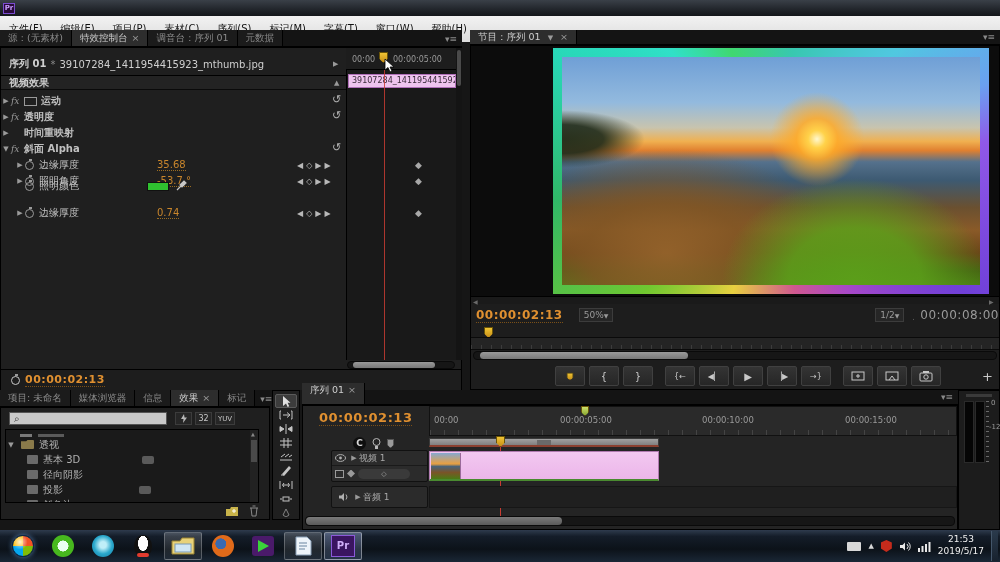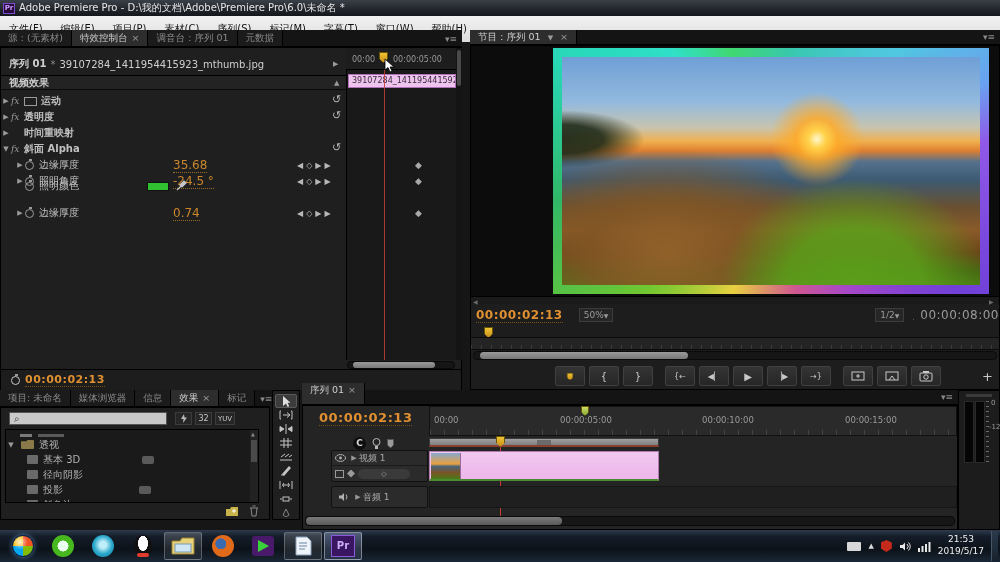--- a/index.html
+++ b/index.html
@@ -18,21 +18,21 @@
   .tab .x{color:#9a9a9a;margin-left:4px}
   .pmenu{margin-left:auto;color:#8a8a8a;font-size:9px;padding:2px 5px}
   .panel{background:#1f1f1f;border:1px solid #000}
   
   .ec-row{position:absolute;left:0;width:345px;height:16px;display:flex;align-items:center;color:#b4b4b4}
   .tri{width:10px;text-align:center;color:#9a9a9a;font-size:7px;flex:none}
   .fxb{font-style:italic;font-family:"DejaVu Serif",serif;color:#9a9a9a;font-size:9px;width:13px;flex:none}
   .stopw{width:9px;height:9px;border:1px solid #9a9a9a;border-radius:50%;position:relative;margin-right:5px;flex:none}
   .stopw:before{content:"";position:absolute;left:3px;top:-3px;width:3px;height:2px;background:#9a9a9a}
   .ename{font-size:10px;color:#c0c0c0;white-space:nowrap}
-  .eval{color:#c9862c;border-bottom:1px dotted #9a6c22;margin-left:16px;font-size:12px}
+  .eval{color:#c9862c;border-bottom:1px dotted #9a6c22;margin-left:0;font-size:10px}
   .reset{position:absolute;left:331px;color:#b0b0b0;font-size:11px;top:0px}
   .kfnav{position:absolute;left:296px;display:flex;gap:3px;color:#b8b8b8;font-size:8px}
   .kfd{position:absolute;left:414px;color:#a8a8a8;font-size:9px}
   .ec-redline{position:absolute;left:383px;width:1px;background:rgba(200,60,50,.85)}
   
   .tc-org{color:#e09030;font-weight:bold;border-bottom:1px dotted #7a5018;letter-spacing:.5px}
   .dd{background:#262626;border:1px solid #3c3c3c;border-radius:0;color:#9a9a9a;display:flex;align-items:center;justify-content:space-between;padding:0 4px;font-size:9px;height:14px}
   .tbtn{width:30px;height:20px;background:linear-gradient(180deg,#343434,#262626);border:1px solid #404040;border-radius:2px;display:flex;align-items:center;justify-content:center;color:#c8c8c8;font-size:10px}
   .ruler{background:#242424;border-top:1px solid #0a0a0a;border-bottom:1px solid #0a0a0a;background-image:repeating-linear-gradient(90deg,#3c3c3c 0 1px,transparent 1px 10px);background-size:100% 4px;background-position:0 100%;background-repeat:no-repeat}
   .marker{width:9px;height:11px;background:linear-gradient(180deg,#f0c434,#c89018);border:1px solid #6a5408;clip-path:polygon(0 0,100% 0,100% 60%,50% 100%,0 60%)}
@@ -54,21 +54,20 @@
   .tk{width:38px;height:28px;margin:0 1px;display:flex;align-items:center;justify-content:center;border-radius:2px}
   .tk.framed{background:linear-gradient(180deg,rgba(255,255,255,.18),rgba(255,255,255,.04));border:1px solid rgba(255,255,255,.25)}
   .tk.activeapp{background:linear-gradient(180deg,rgba(180,200,255,.35),rgba(120,150,200,.15));border:1px solid rgba(255,255,255,.4)}
   svg{display:block}
 </style>
 </head>
 <body>
 
 <div class="abs titlebar">
   <span class="pr-badge">Pr</span>
-  <span>Adobe Premiere Pro - D:\我的文档\Adobe\Premiere Pro\6.0\未命名 *</span>
 </div>
 
 <div class="abs menubar">
   <span>文件(F)</span>
   <span>编辑(E)</span>
   <span>项目(P)</span>
   <span>素材(C)</span>
   <span>序列(S)</span>
   <span>标记(M)</span>
   <span>字幕(T)</span>
@@ -150,21 +149,21 @@
       <span>▶</span>
       <span>▶</span>
     </span>
   </div>
   <span class="abs kfd" style="top:112px">◆</span>
 
   <div class="ec-row" style="top:125px;padding-left:14px">
     <span class="tri">▶</span>
     <span class="stopw"></span>
     <span class="ename" style="width:118px">照明角度</span>
-    <span class="eval">-24.5 °</span>
+    <span class="eval">-53.7 °</span>
     <span class="kfnav">
       <span>◀</span>
       <span>◇</span>
       <span>▶</span>
       <span>▶</span>
     </span>
   </div>
   <span class="abs kfd" style="top:128px">◆</span>
 
   <div class="ec-row" style="top:130px;padding-left:24px">

